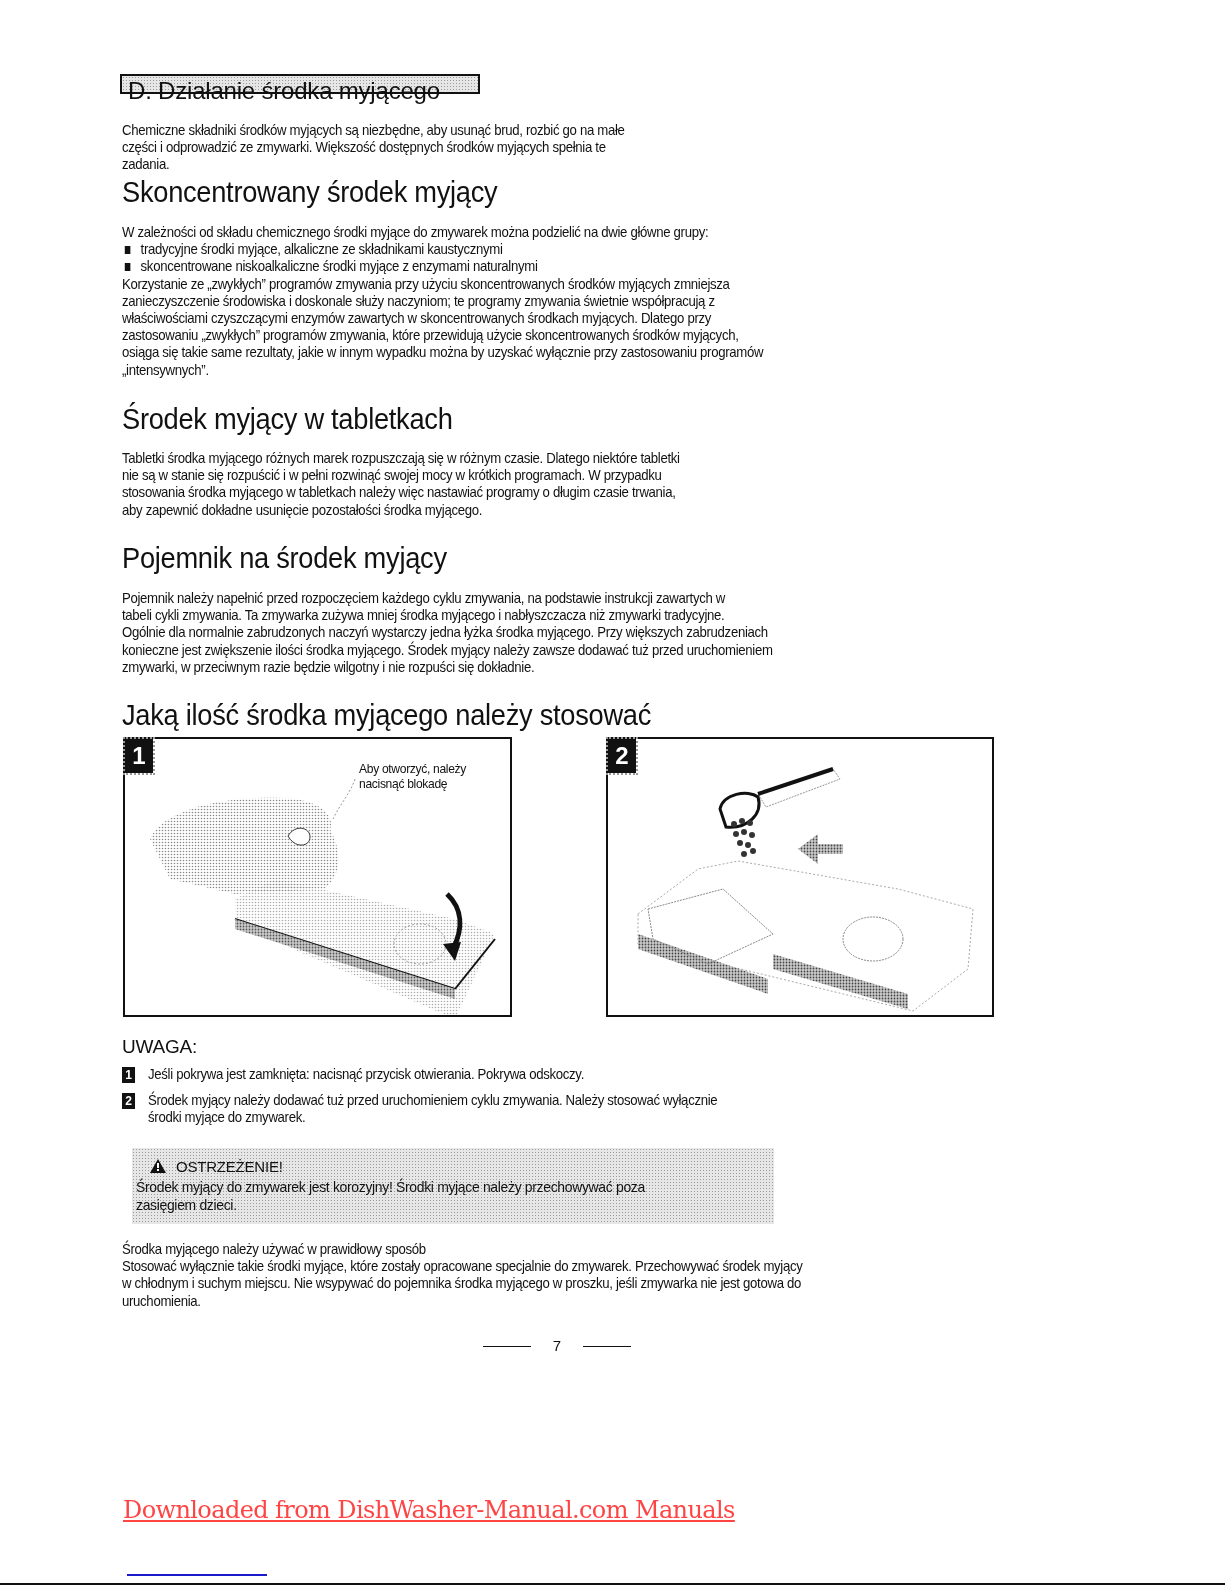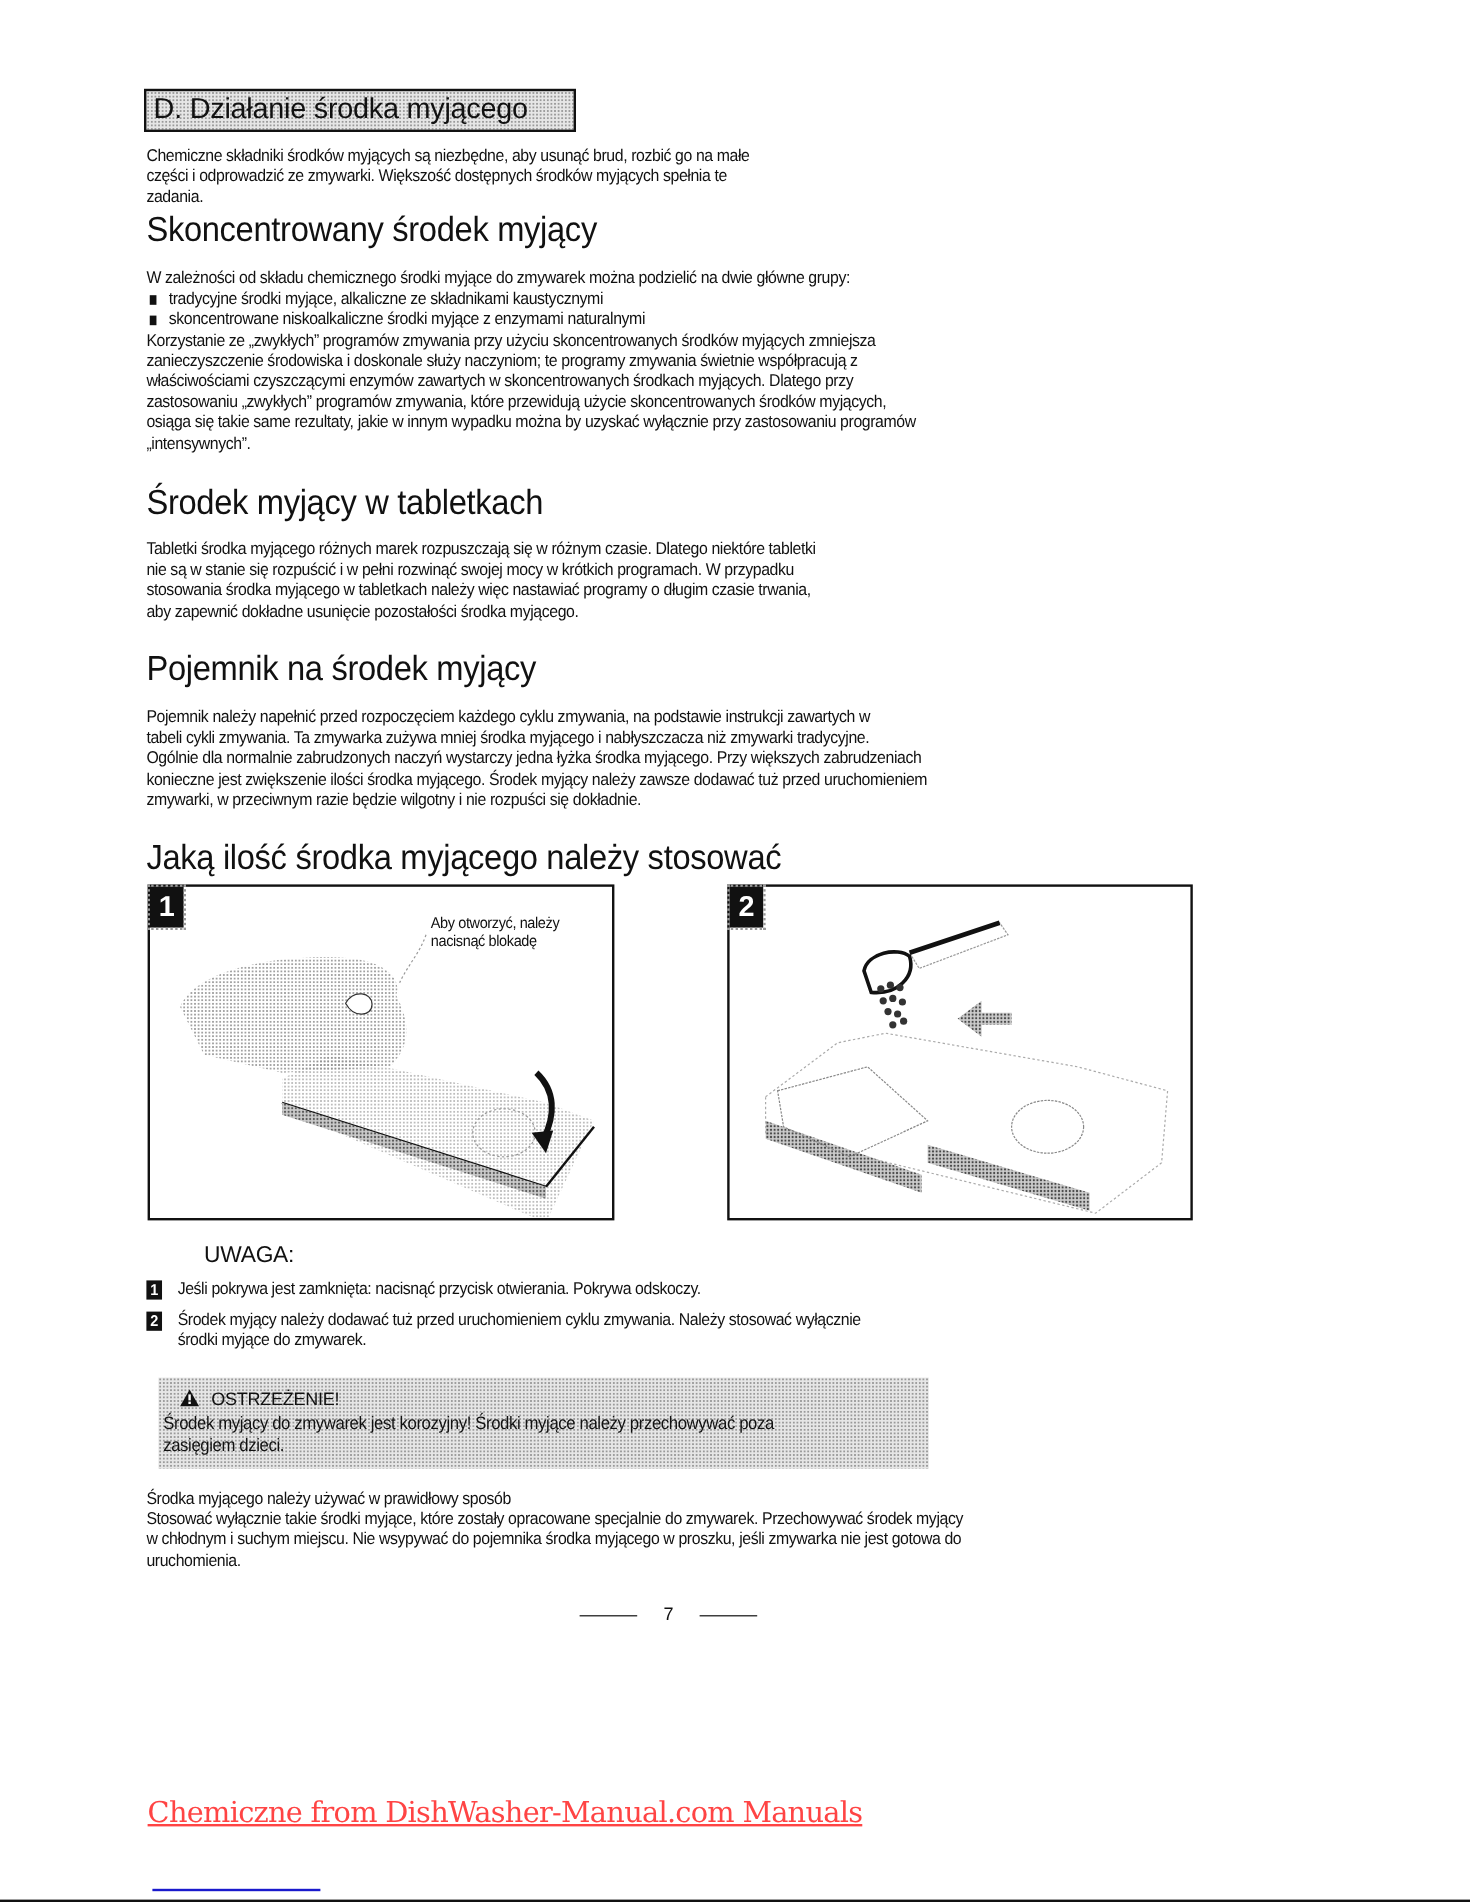--- a/index.html
+++ b/index.html
@@ -4,21 +4,21 @@
 <style>
   html, body { margin: 0; padding: 0; background: #ffffff; }
   body { width: 1225px; height: 1585px; position: relative; overflow: hidden;
          font-family: "Liberation Sans", sans-serif; color: #111; }
   .abs { position: absolute; }
   .dots {
     background-color: #e6e6e6;
     background-image: radial-gradient(#9a9a9a 0.8px, transparent 1px);
     background-size: 3px 3px;
   }
-  .section-box { left: 120px; top: 74px; width: 360px; height: 36px; border: 2px solid #111;
+  .section-box { left: 120px; top: 74px; width: 360px; height: 20px; border: 2px solid #111;
                  font-size: 24px; line-height: 30px; padding-left: 6px; box-sizing: border-box;
                  letter-spacing: -0.2px; }
   .body-text { font-size: 14.2px; line-height: 17.2px; letter-spacing: -0.35px; transform: scaleX(0.93); transform-origin: left top; }
   .h2 { font-size: 29px; line-height: 34px; letter-spacing: -0.3px; transform: scaleX(0.94); transform-origin: left top; }
   .bullet-item { position: relative; padding-left: 20px; }
   .bullet-item::before { content: ""; position: absolute; left: 3px; top: 5px; width: 6px; height: 8px; background: #111; }
   .figure { border: 2px solid #111; box-sizing: border-box; background: #fff; }
   .fig-num { position: absolute; left: 0; top: 0; width: 28px; height: 34px; background: #111; color: #fff;
              font-weight: bold; font-size: 24px; line-height: 34px; text-align: center;
              outline: 2px dotted #999; }
@@ -131,21 +131,21 @@
     </g>
     <path d="M190,110 L210,95 L210,105 L235,105 L235,115 L210,115 L210,125 Z" fill="url(#dp3)"></path>
     <path d="M30,175 L90,130 L130,122 L290,150 L365,170 L360,230 L305,272 L30,205 Z" fill="none" stroke="#aaa" stroke-dasharray="2,2"></path>
     <path d="M30,195 L160,240 L160,255 L30,210 Z" fill="url(#dp3)"></path>
     <path d="M165,215 L300,255 L300,270 L165,230 Z" fill="url(#dp3)"></path>
     <path d="M40,170 L115,150 L165,195 L100,225 L45,200 Z" fill="none" stroke="#888" stroke-dasharray="2,1"></path>
     <ellipse cx="265" cy="200" rx="30" ry="22" fill="none" stroke="#888" stroke-dasharray="2,1"></ellipse>
   </svg>
 </div>
 
-<div class="abs" style="left:122px; top:1036px; font-size:19px; letter-spacing:-0.2px;margin-left:48px;">UWAGA:</div>
+<div class="abs" style="left:122px; top:1036px; font-size:19px; letter-spacing:-0.2px;">UWAGA:</div>
 <div class="abs body-text" style="left:122px; top:1066px; width:760px;">
   <div class="note-item">
     <span class="note-num">1</span>
     <div>Jeśli pokrywa jest zamknięta: nacisnąć przycisk otwierania. Pokrywa odskoczy.</div>
   </div>
   <div class="note-item" style="margin-top:9px;">
     <span class="note-num">2</span>
     <div>Środek myjący należy dodawać tuż przed uruchomieniem cyklu zmywania.  Należy stosować wyłącznie</div>
     <div>środki myjące do zmywarek.</div>
   </div>
@@ -172,16 +172,16 @@
   <div>w chłodnym i suchym miejscu.  Nie wsypywać do pojemnika środka myjącego w proszku, jeśli zmywarka nie jest gotowa do</div>
   <div>uruchomienia.</div>
 </div>
 
 <div class="abs" style="left:483px; top:1346px; width:150px; height:1px; display:flex; align-items:center;">
   <div style="width:48px; height:1px; background:#111;"></div>
   <div class="page-num" style="width:52px; text-align:center; margin-top:-2px;">7</div>
   <div style="width:48px; height:1px; background:#111;"></div>
 </div>
 
-<a class="abs dl-link" style="left:123px; top:1496px;">Chemiczne from DishWasher-Manual.com Manuals</a>
+<a class="abs dl-link" style="left:123px; top:1496px;">Downloaded from DishWasher-Manual.com Manuals</a>
 
 <div class="abs" style="left:127px; top:1574px; width:140px; height:2px; background:#1a1acc;"></div>
 <div class="abs" style="left:0; top:1583px; width:1225px; height:2px; background:#111;"></div>
 
 </body></html>

